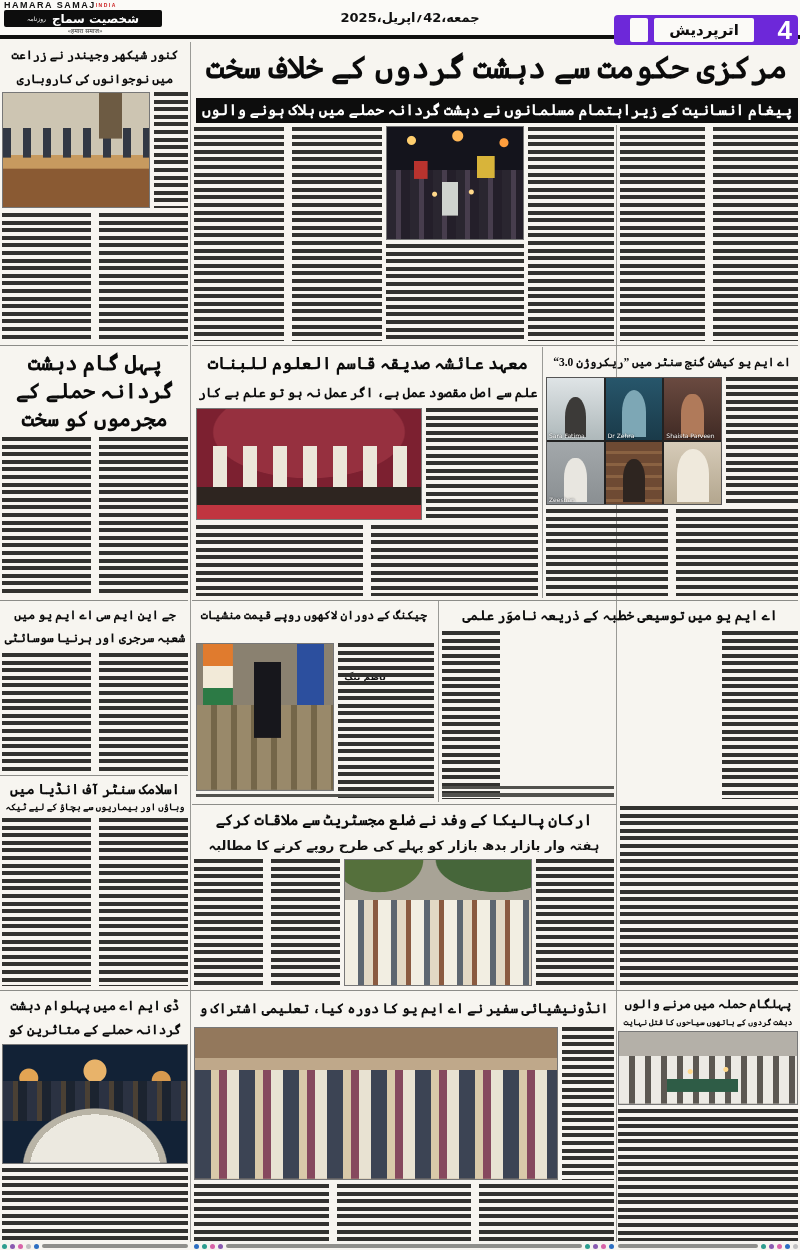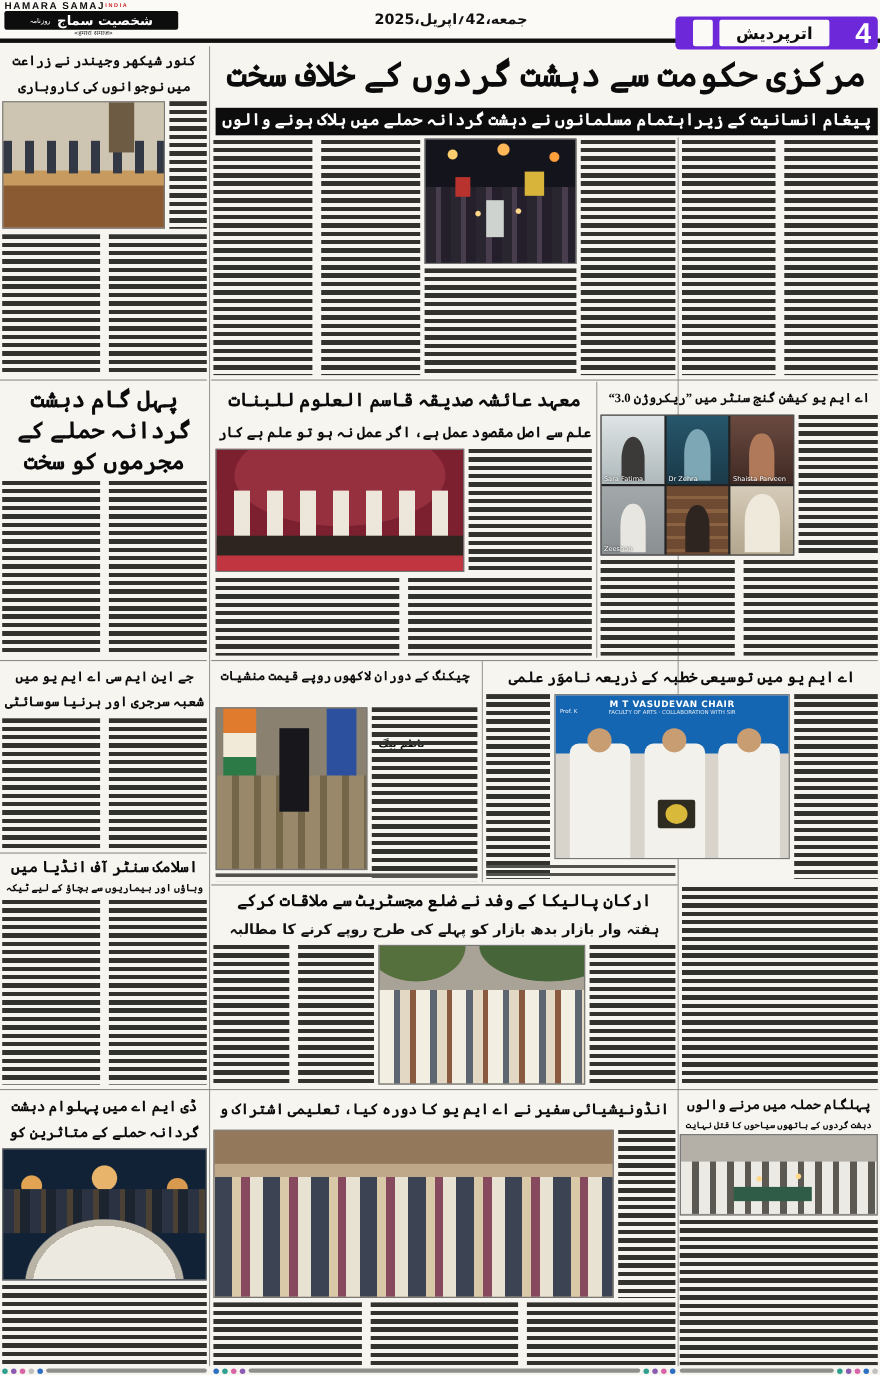--- a/index.html
+++ b/index.html
@@ -303,31 +303,20 @@
   </div>
 
   <div class="hl h-drug">چیکنگ کے دوران لاکھوں روپے قیمت منشیات سمیت نوجوان گرفتار</div>
   <div class="byline">ناظم بیگ</div>
   <div class="photo ph-police"></div>
   <div class="tx" style="position:absolute; left:338px; top:643px; width:96px; height:155px;"></div>
   <div class="tx-light" style="position:absolute; left:196px; top:794px; width:238px; height:7px;"></div>
 
   <div class="hl h-vas">اے ایم یو میں توسیعی خطبہ کے ذریعہ ناموَر علمی وادبی شخصیت ایم ٹی واسودیون نایر کو خراجِ تحسین پیش کیا گیا</div>
   <div class="tx" style="position:absolute; left:442px; top:631px; width:58px; height:168px;"></div>
-  <div class="photo ph-vas">
-    <div class="p-banner">
-      <div class="b1">M T VASUDEVAN CHAIR</div>
-      <div class="b2">FACULTY OF ARTS · COLLABORATION WITH SIR</div>
-    </div>
-    <div class="p-proftag">Prof. K</div>
-    <div class="p-person" style="left:6%;"></div>
-    <div class="p-person" style="left:38%;"></div>
-    <div class="p-person" style="left:70%;"></div>
-    <div class="p-plaque"></div>
-  </div>
   <div class="tx" style="position:absolute; left:722px; top:631px; width:76px; height:168px;"></div>
   <div class="tx-light" style="position:absolute; left:442px; top:786px; width:172px; height:14px;"></div>
   <div class="tx" style="position:absolute; left:620px; top:806px; width:178px; height:180px;"></div>
 
   <div class="hl h-pal">ارکان پالیکا کے وفد نے ضلع مجسٹریٹ سے ملاقات کرکے میمورنڈم پیش کیا</div>
   <div class="s-pal">ہفتہ وار بازار بدھ بازار کو پہلے کی طرح روپے کرنے کا مطالبہ</div>
   <div class="cols2" style="position:absolute; left:194px; top:859px; width:146px; height:127px;">
     <div class="tx"></div>
     <div class="tx"></div>
   </div>

